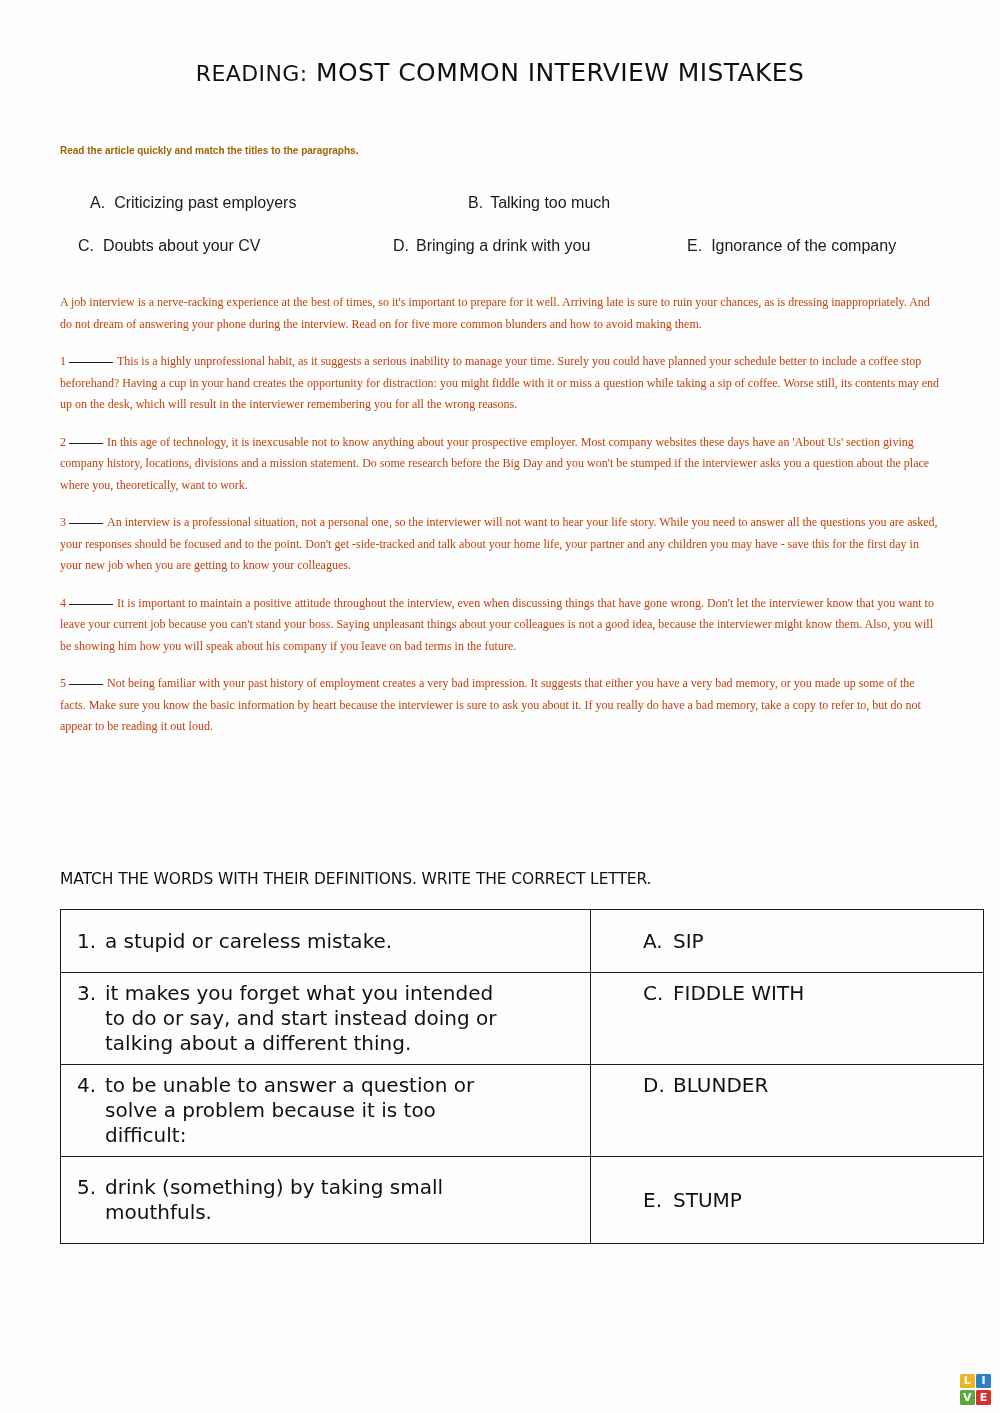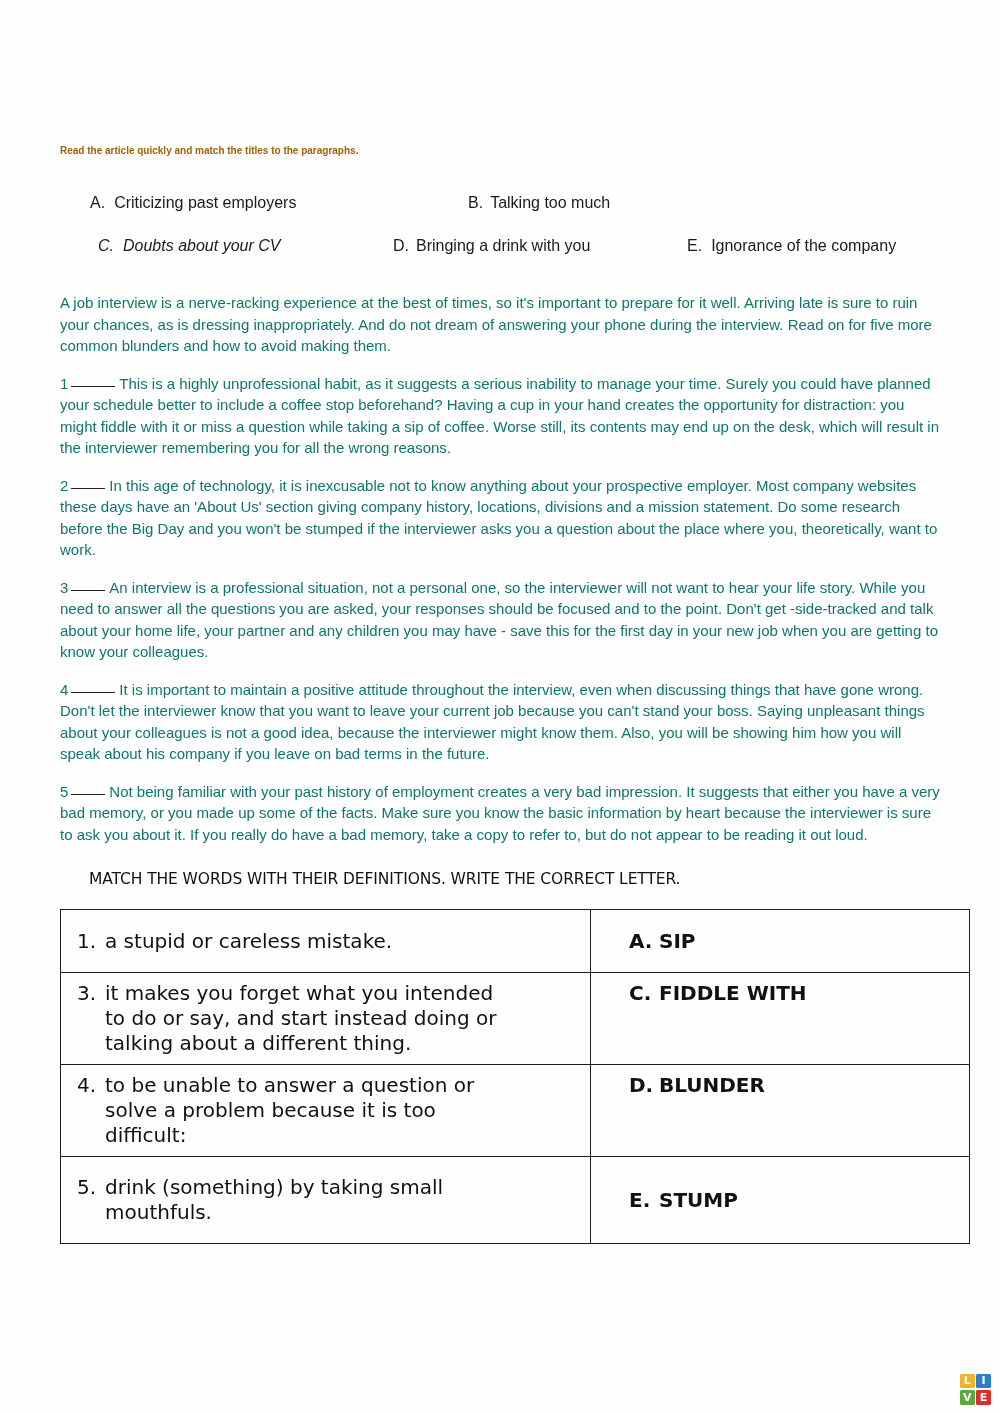--- a/index.html
+++ b/index.html
@@ -67,35 +67,36 @@
     line-height: 20px;
   }
   .opt .letter {
     display: inline-block;
     margin-right: 9px;
   }
 
   .opt-a { left: 30px; }
   .opt-b { left: 408px; }
   .opt-b .letter { margin-right: 7px; }
-  .opt-c { left: 38px; font-style: italic; }
+  .opt-c { left: 18px; }
   .opt-d { left: 333px; }
   .opt-d .letter { margin-right: 7px; }
   .opt-e { left: 627px; }
 
   
   .article {
     position: absolute;
     left: 60px;
     width: 880px;
     top: 292px;
-    font-size: 15px;
+    font-size: 12px;
     line-height: 21.5px;
-    color: #0f766e;
+    color: #c2410c;
     text-align: left;
+    font-family: Liberation Serif, serif;
   }
   .article p {
     margin: 0 0 16px 0;
   }
   .blank {
     display: inline-block;
     border-bottom: 1.5px solid #222;
     vertical-align: 2px;
     margin: 0 4px 0 3px;
   }
@@ -105,21 +106,20 @@
   
   .match-heading {
     position: absolute;
     left: 60px;
     top: 870px;
     font-family: "DejaVu Sans", sans-serif;
     font-size: 15.5px;
     letter-spacing: -0.1px;
     color: #111;
     white-space: nowrap;
-    margin-left: 29px;
   }
 
   
   .match-table {
     position: absolute;
     left: 60px;
     top: 909px;
     width: 833px;
     border-collapse: collapse;
     table-layout: fixed;
@@ -131,22 +131,21 @@
     border: 1.6px solid #1d1d1d;
     vertical-align: middle;
     padding: 8px 10px 8px 16px;
     line-height: 25px;
   }
   .match-table td.def-cell {
     width: 503px;
   }
   .match-table td.word-cell {
     width: 330px;
-    padding-left: 38px;
-    font-weight: bold;
+    padding-left: 52px;
   }
   .num {
     display: inline-block;
     width: 28px;
     text-align: left;
   }
   .def-text {
     display: inline-block;
     width: 410px;
     vertical-align: top;
@@ -198,20 +197,24 @@
     font-weight: bold;
     letter-spacing: -1.2px;
     line-height: 1;
   }
 </style>
 </head>
 <body>
 
 <div class="page">
 
+  <div class="worksheet-title">
+    <span class="lead">READING:</span>
+    <span>MOST COMMON INTERVIEW MISTAKES</span>
+  </div>
 
   <div class="instruction">Read the article quickly and match the titles to the paragraphs.</div>
 
   <div class="options-row row-1">
     <div class="opt opt-a">
       <span class="letter">A.</span><span>Criticizing past employers</span>
     </div>
     <div class="opt opt-b">
       <span class="letter">B.</span><span>Talking too much</span>
     </div>

